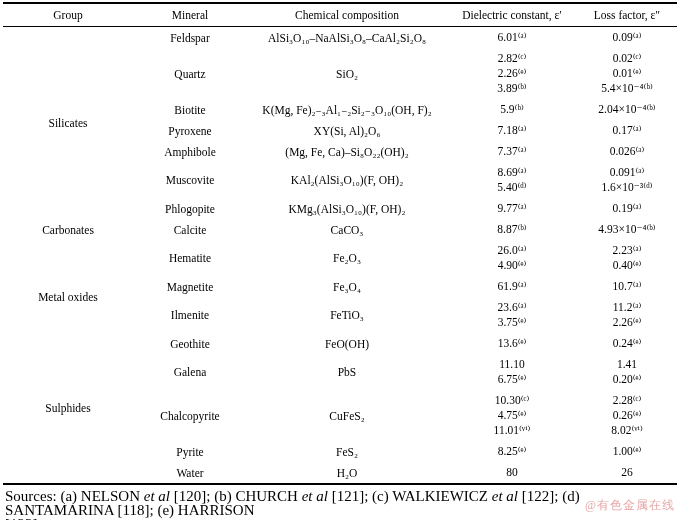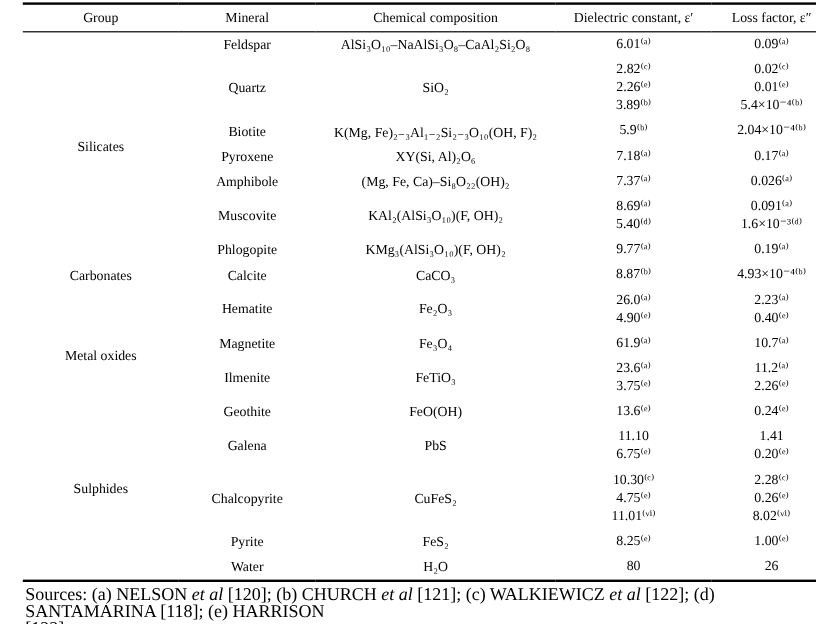--- a/index.html
+++ b/index.html
@@ -1,21 +1,21 @@
 <!DOCTYPE html>
 <html><head>
 <meta charset="utf-8">
 <style>
   html,body { margin:0; padding:0; }
   body {
     width:680px; height:520px; background:#ffffff; color:#000;
     font-family:"Liberation Serif","DejaVu Serif",serif;
     position:relative; overflow:hidden;
   }
-  .sheet { position:absolute; inset:0;margin-left:16px; }
+  .sheet { position:absolute; inset:0; }
   table.minerals {
     border-collapse:collapse; table-layout:fixed;
     width:674px; margin:2px 3px 0 3px;
     border-top:2px solid #000; border-bottom:2px solid #000;
   }
   table.minerals th {
     font-weight:normal; font-size:11.5px; text-align:center;
     border-bottom:1.5px solid #000; padding:4px 0; line-height:14px;
     white-space:nowrap; overflow:visible;
   }
@@ -238,13 +238,14 @@
             <div class="line">26</div>
           </td>
       </tr>
     </tbody>
   </table>
 
   <div class="sources">
     <span>Sources: (a) NELSON </span><i>et al</i><span> [120]; (b) CHURCH </span><i>et al</i><span> [121]; (c) WALKIEWICZ </span><i>et al</i><span> [122]; (d) SANTAMARINA [118]; (e) HARRISON</span><br><span>[123].</span>
   </div>
 
+  <div class="watermark">@有色金属在线</div>
 </div>
 
 </body></html>

